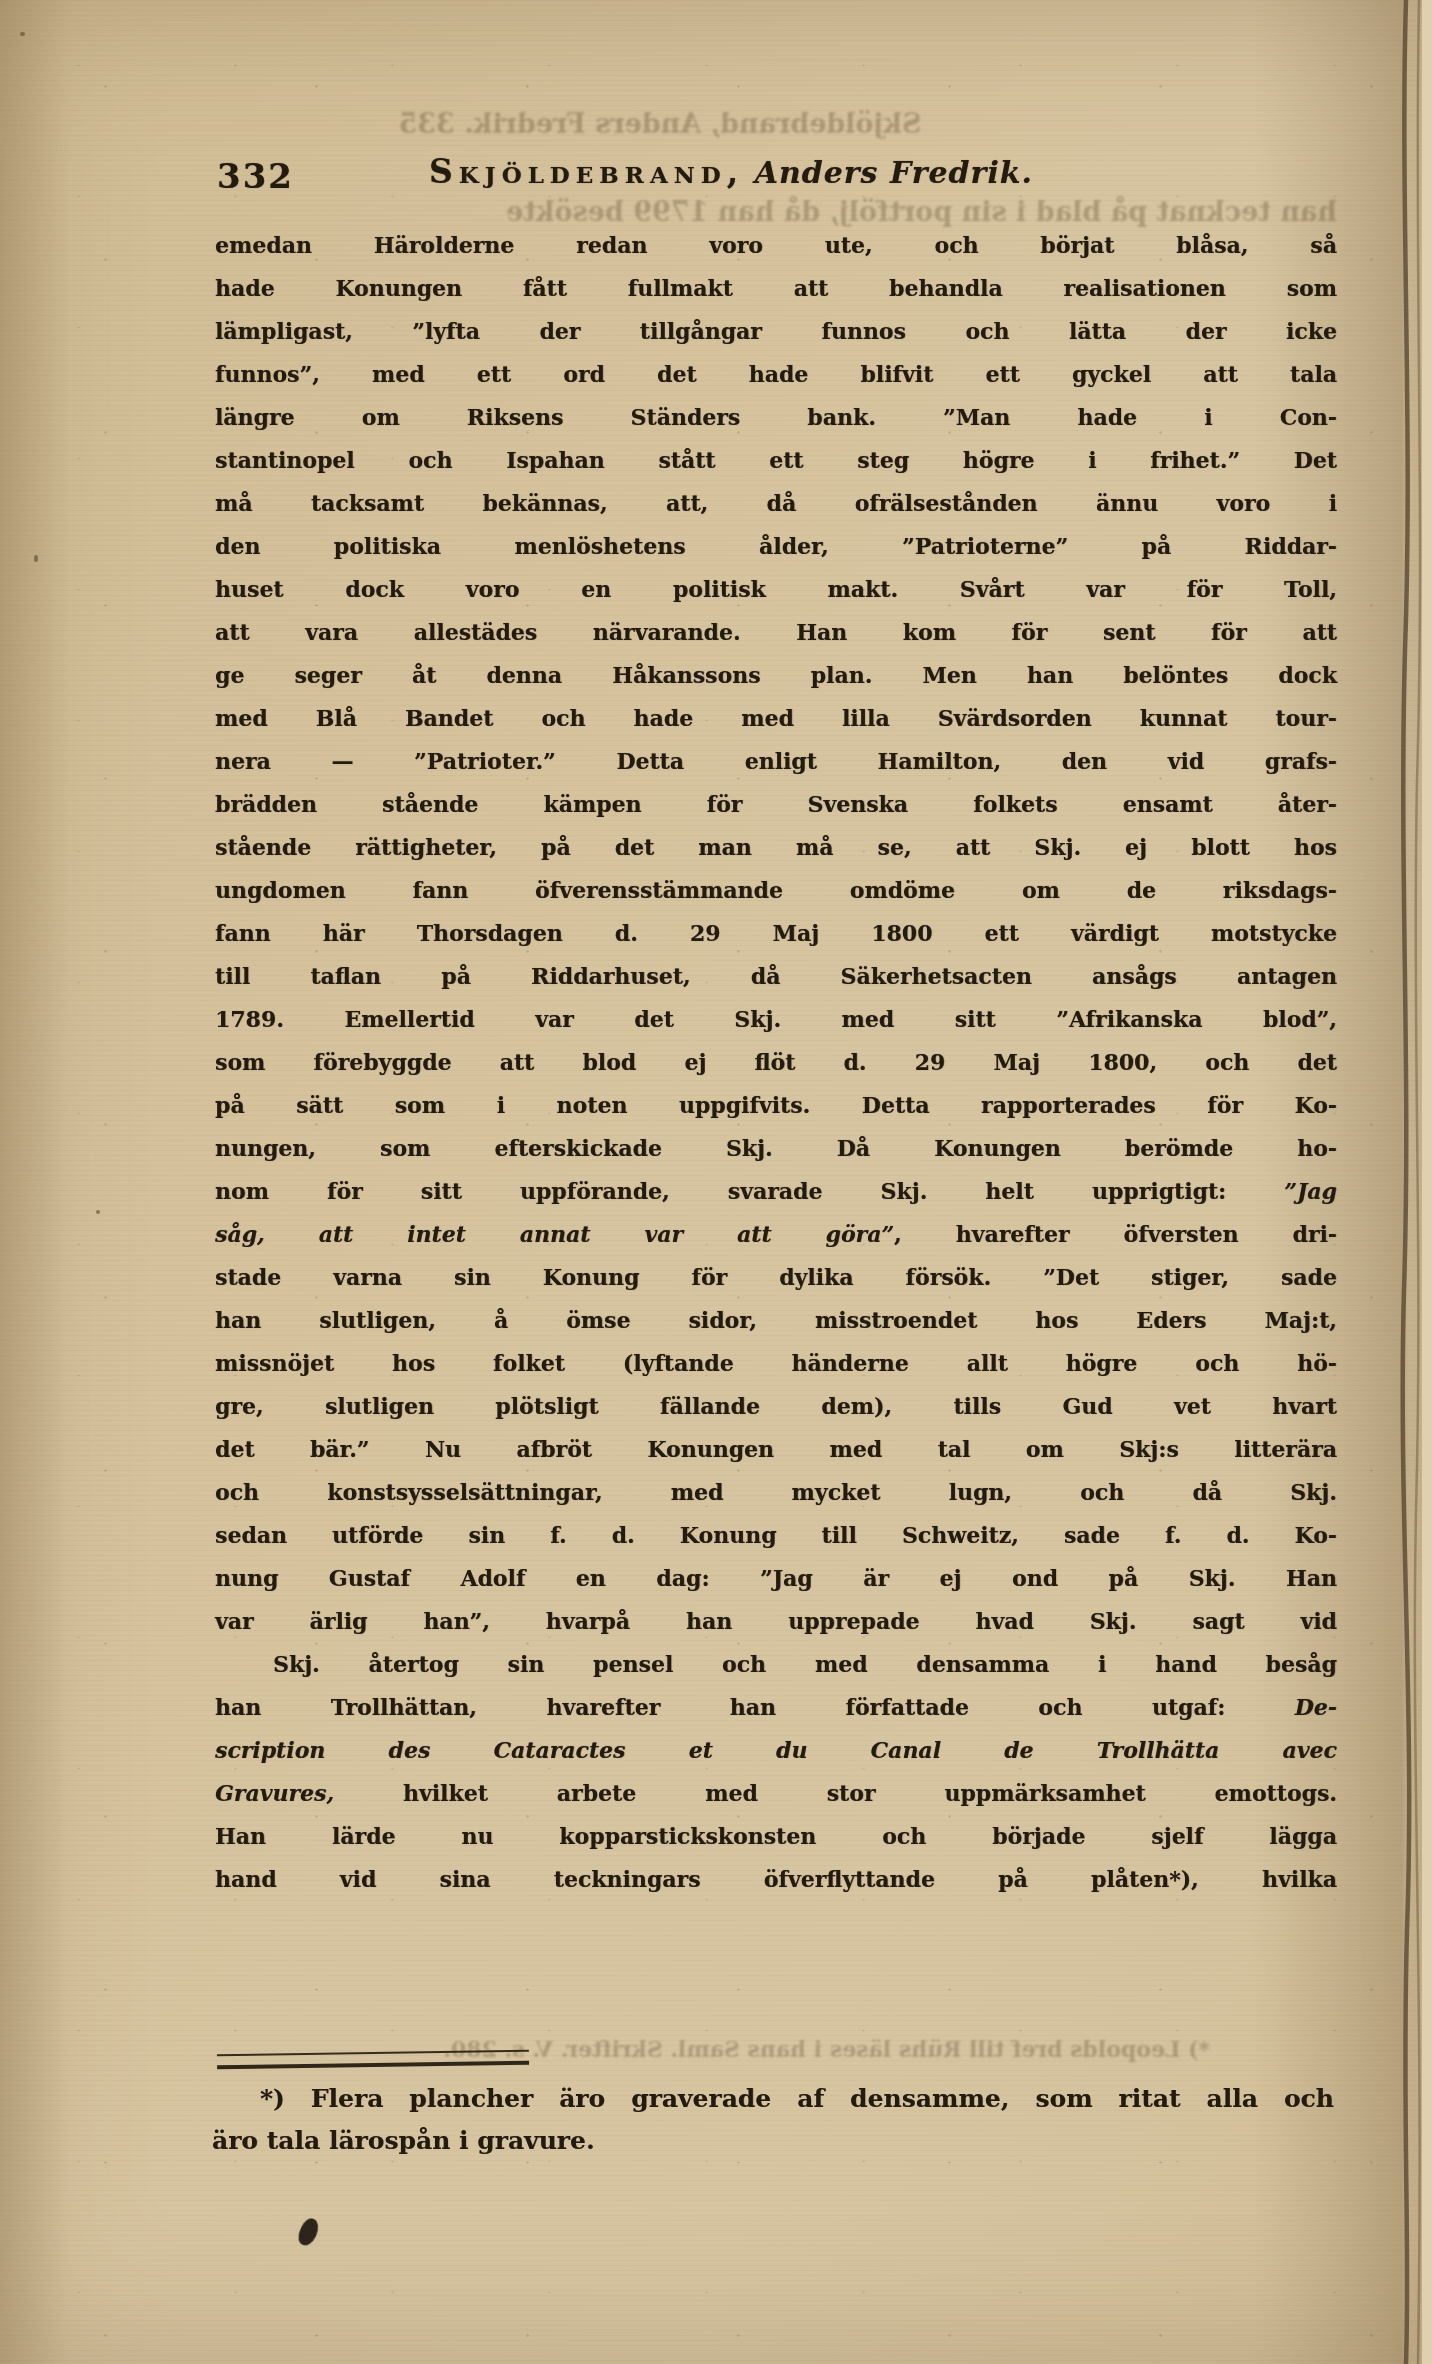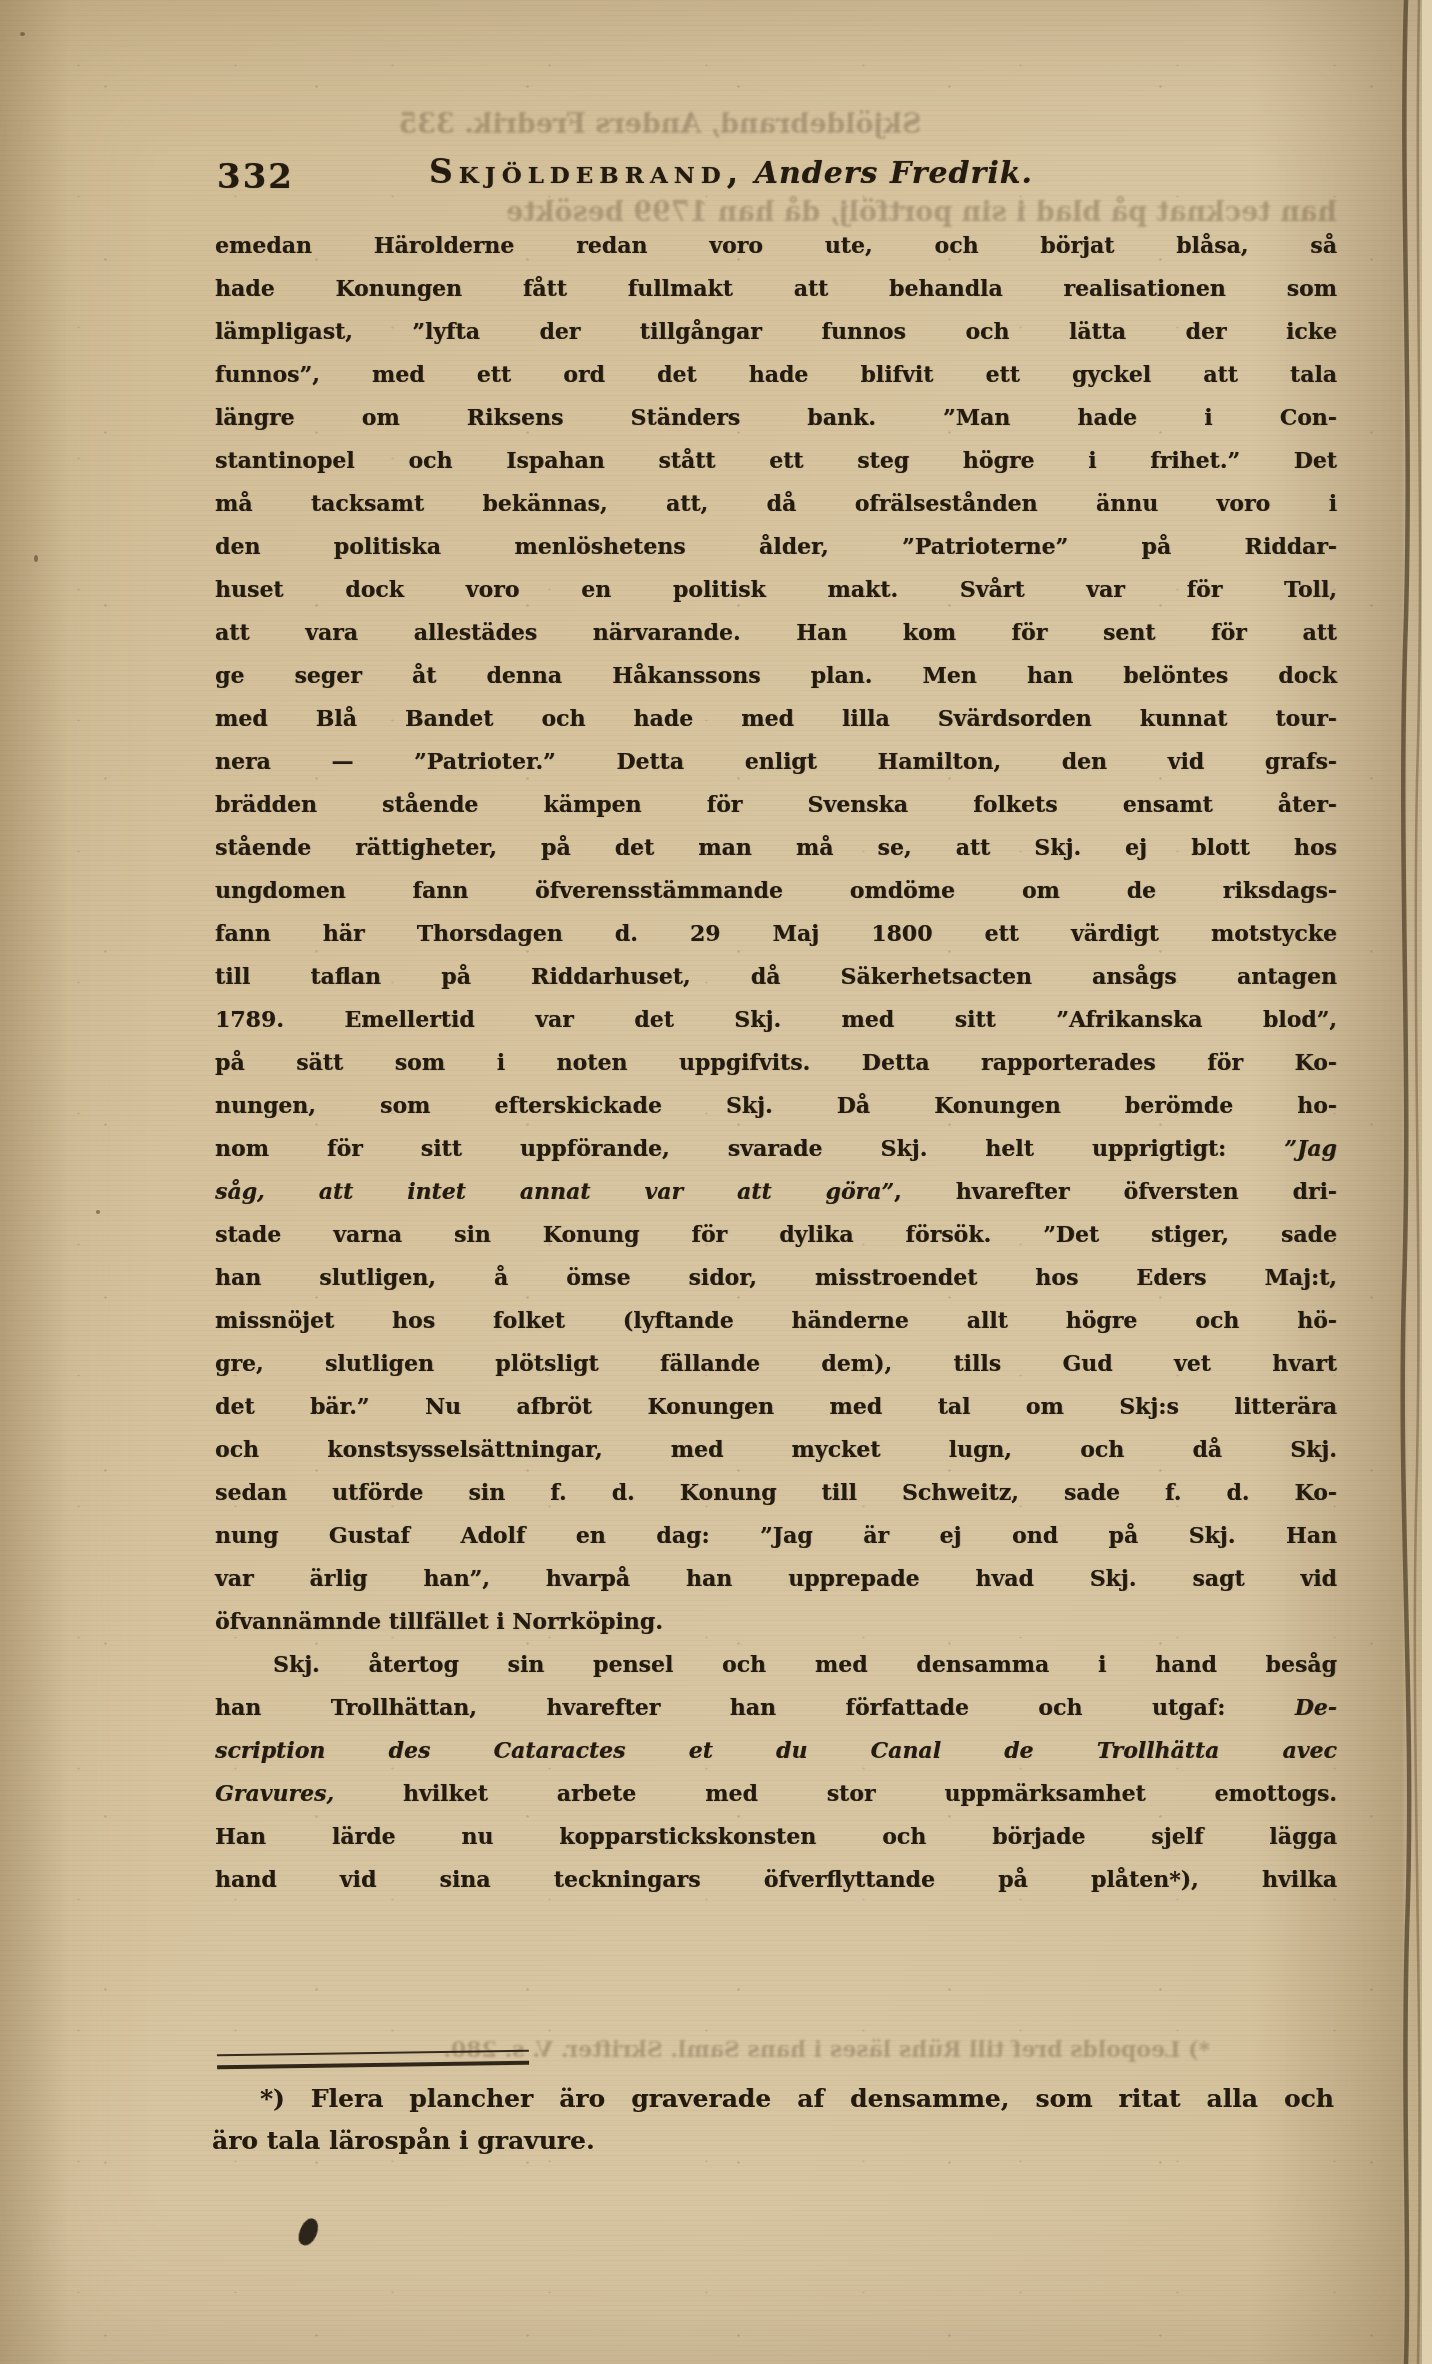--- a/index.html
+++ b/index.html
@@ -89,34 +89,34 @@
       <div class="line"><span>att vara allestädes närvarande. Han kom för sent för att</span></div>
       <div class="line"><span>ge seger åt denna Håkanssons plan. Men han belöntes dock</span></div>
       <div class="line"><span>med Blå Bandet och hade med lilla Svärdsorden kunnat tour-</span></div>
       <div class="line"><span>nera — ”Patrioter.” Detta enligt Hamilton, den vid grafs-</span></div>
       <div class="line"><span>brädden stående kämpen för Svenska folkets ensamt åter-</span></div>
       <div class="line"><span>stående rättigheter, på det man må se, att Skj. ej blott hos</span></div>
       <div class="line"><span>ungdomen fann öfverensstämmande omdöme om de riksdags-</span></div>
       <div class="line"><span>fann här Thorsdagen d. 29 Maj 1800 ett värdigt motstycke</span></div>
       <div class="line"><span>till taflan på Riddarhuset, då Säkerhetsacten ansågs antagen</span></div>
       <div class="line"><span>1789. Emellertid var det Skj. med sitt ”Afrikanska blod”,</span></div>
+      <div class="line"><span>som förebyggde att blod ej flöt d. 29 Maj 1800, och det</span></div>
       <div class="line"><span>på sätt som i noten uppgifvits. Detta rapporterades för Ko-</span></div>
       <div class="line"><span>nungen, som efterskickade Skj. Då Konungen berömde ho-</span></div>
       <div class="line"><span>nom för sitt uppförande, svarade Skj. helt upprigtigt: </span><span class="it">”Jag</span></div>
       <div class="line"><span class="it">såg, att intet annat var att göra”</span><span>, hvarefter öfversten dri-</span></div>
       <div class="line"><span>stade varna sin Konung för dylika försök. ”Det stiger, sade</span></div>
       <div class="line"><span>han slutligen, å ömse sidor, misstroendet hos Eders Maj:t,</span></div>
       <div class="line"><span>missnöjet hos folket (lyftande händerne allt högre och hö-</span></div>
       <div class="line"><span>gre, slutligen plötsligt fällande dem), tills Gud vet hvart</span></div>
       <div class="line"><span>det bär.” Nu afbröt Konungen med tal om Skj:s litterära</span></div>
       <div class="line"><span>och konstsysselsättningar, med mycket lugn, och då Skj.</span></div>
       <div class="line"><span>sedan utförde sin f. d. Konung till Schweitz, sade f. d. Ko-</span></div>
       <div class="line"><span>nung Gustaf Adolf en dag: ”Jag är ej ond på Skj. Han</span></div>
       <div class="line"><span>var ärlig han”, hvarpå han upprepade hvad Skj. sagt vid</span></div>
-      <div class="line end"><span>öfvannämnde tillfället i Norrköping.</span></div>
       <div class="line indent"><span>Skj. återtog sin pensel och med densamma i hand besåg</span></div>
       <div class="line"><span>han Trollhättan, hvarefter han författade och utgaf: </span><span class="it">De-</span></div>
       <div class="line"><span class="it">scription des Cataractes et du Canal de Trollhätta avec</span></div>
       <div class="line"><span class="it">Gravures,</span><span> hvilket arbete med stor uppmärksamhet emottogs.</span></div>
       <div class="line"><span>Han lärde nu kopparstickskonsten och började sjelf lägga</span></div>
       <div class="line"><span>hand vid sina teckningars öfverflyttande på plåten*), hvilka</span></div>
     </div>
 
   <div class="fnrule"></div>
   <div class="footnote" id="footNote">

